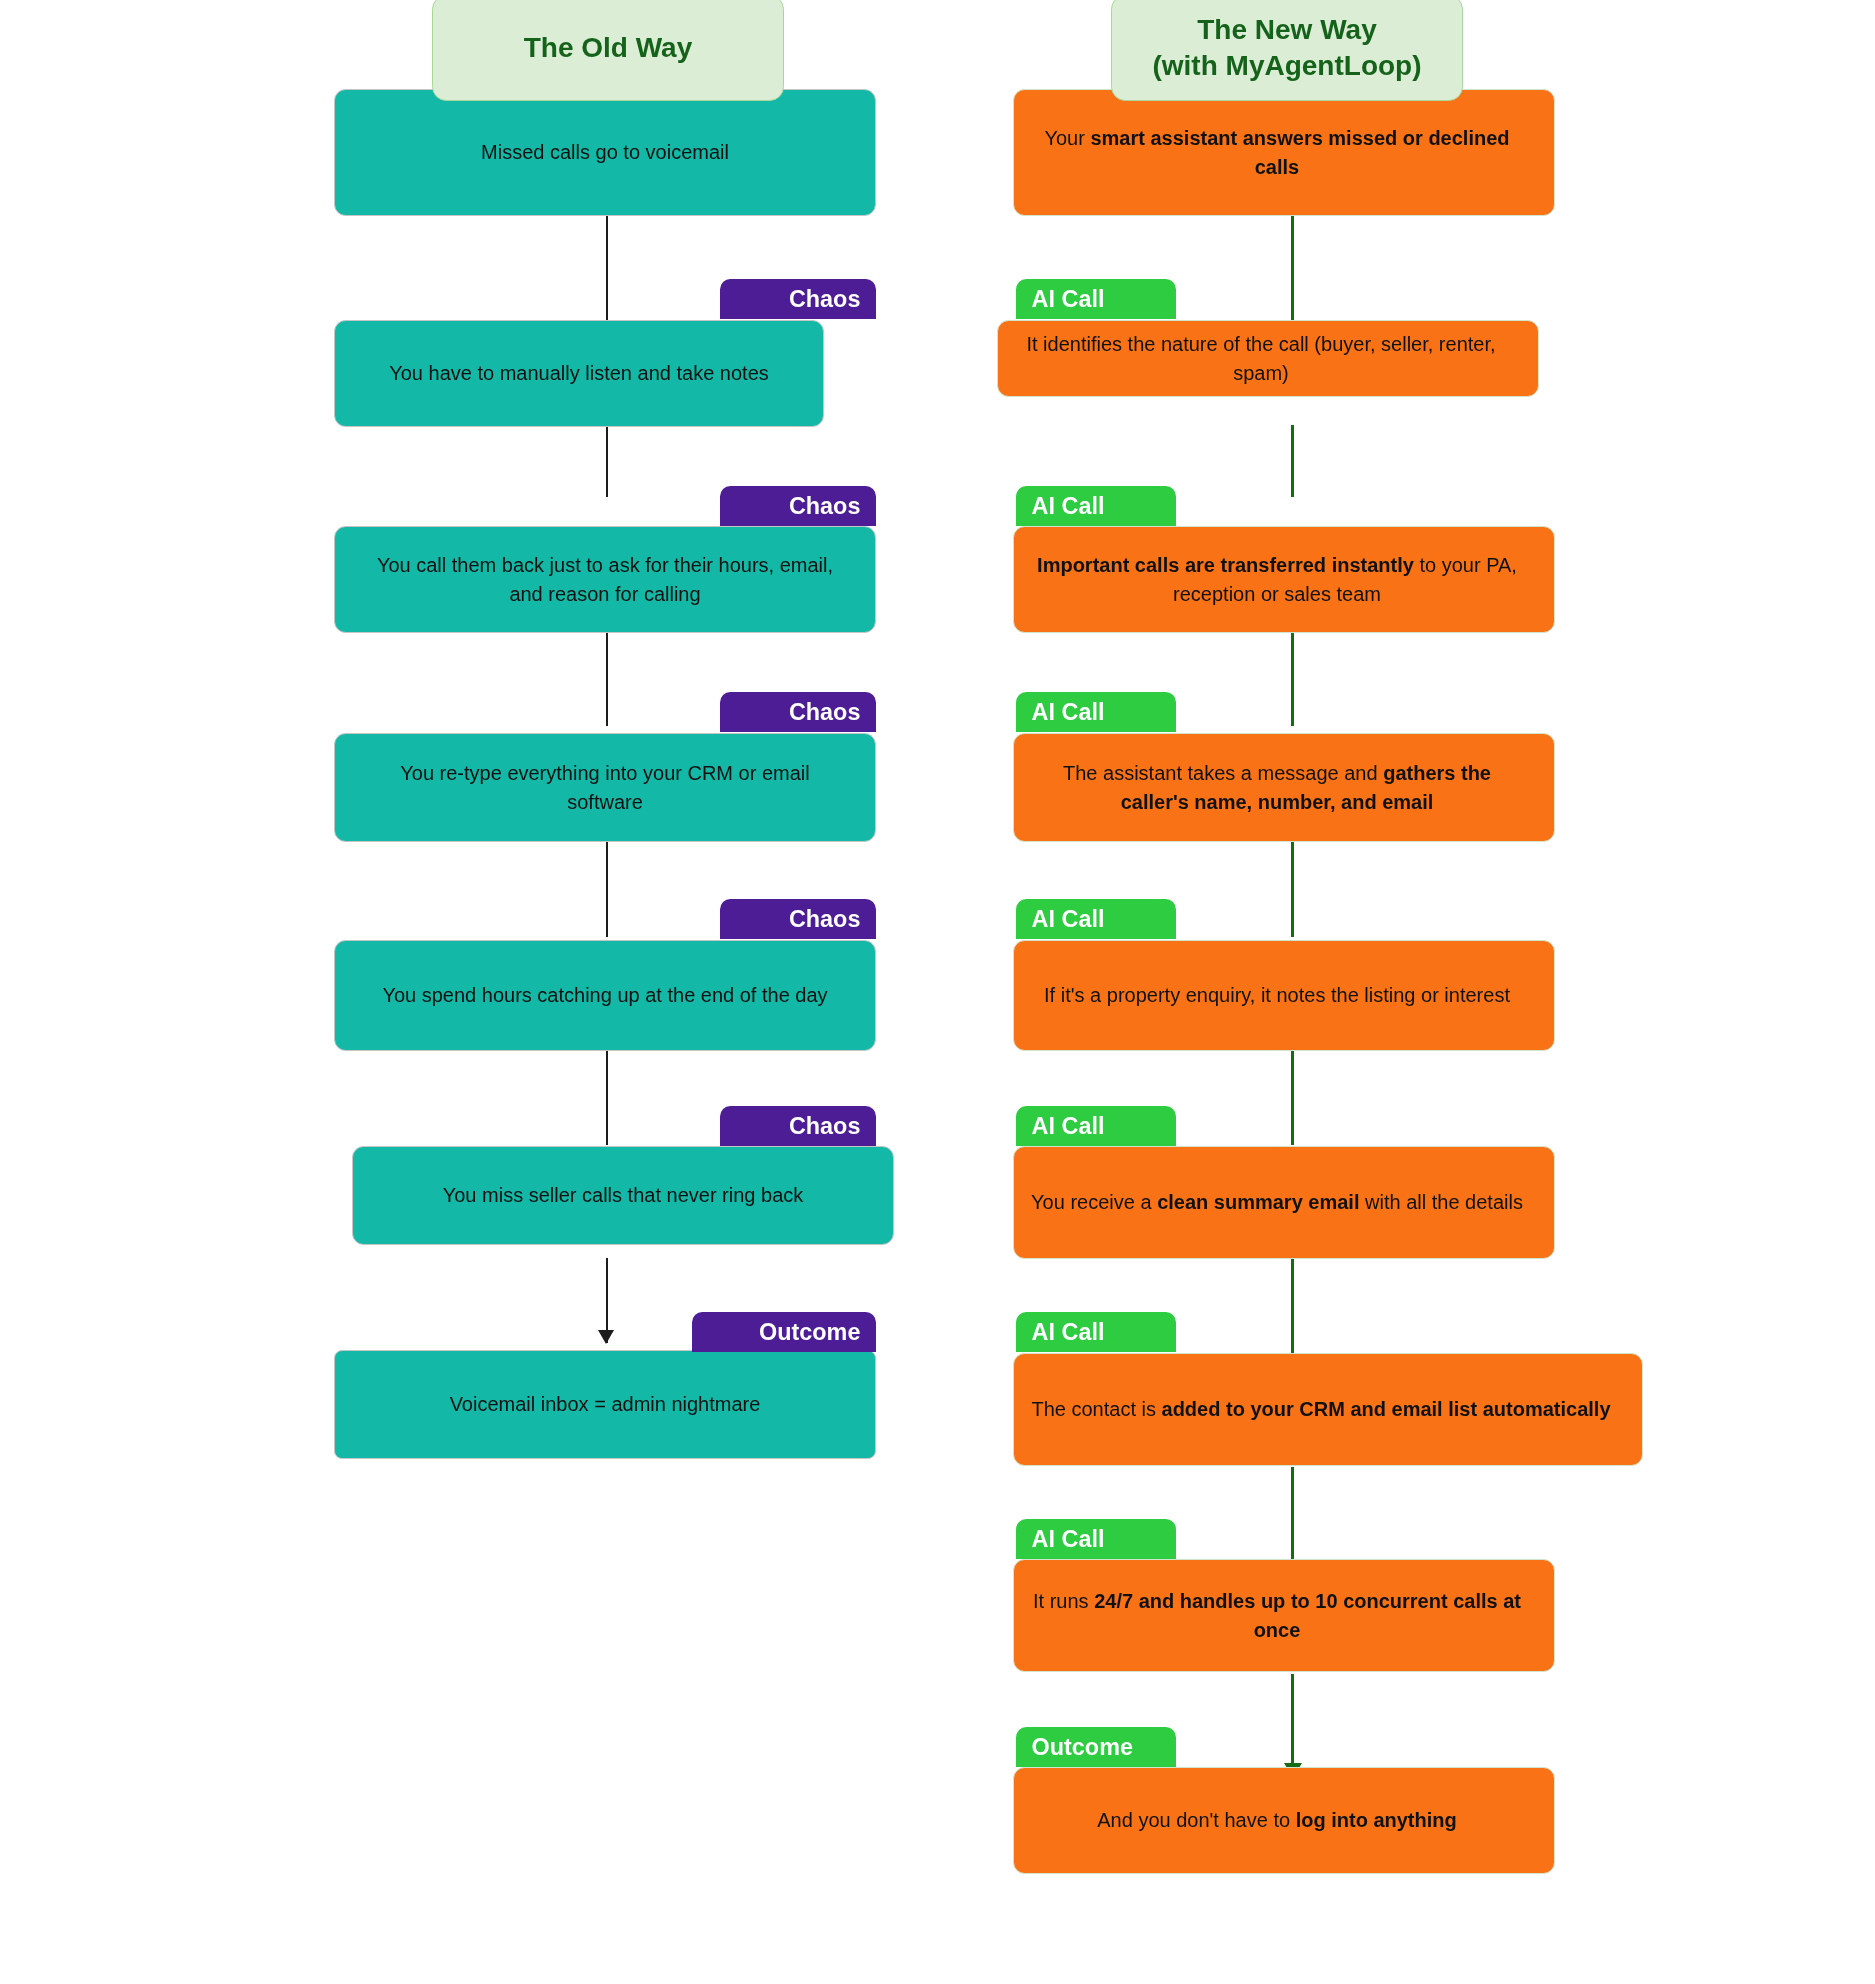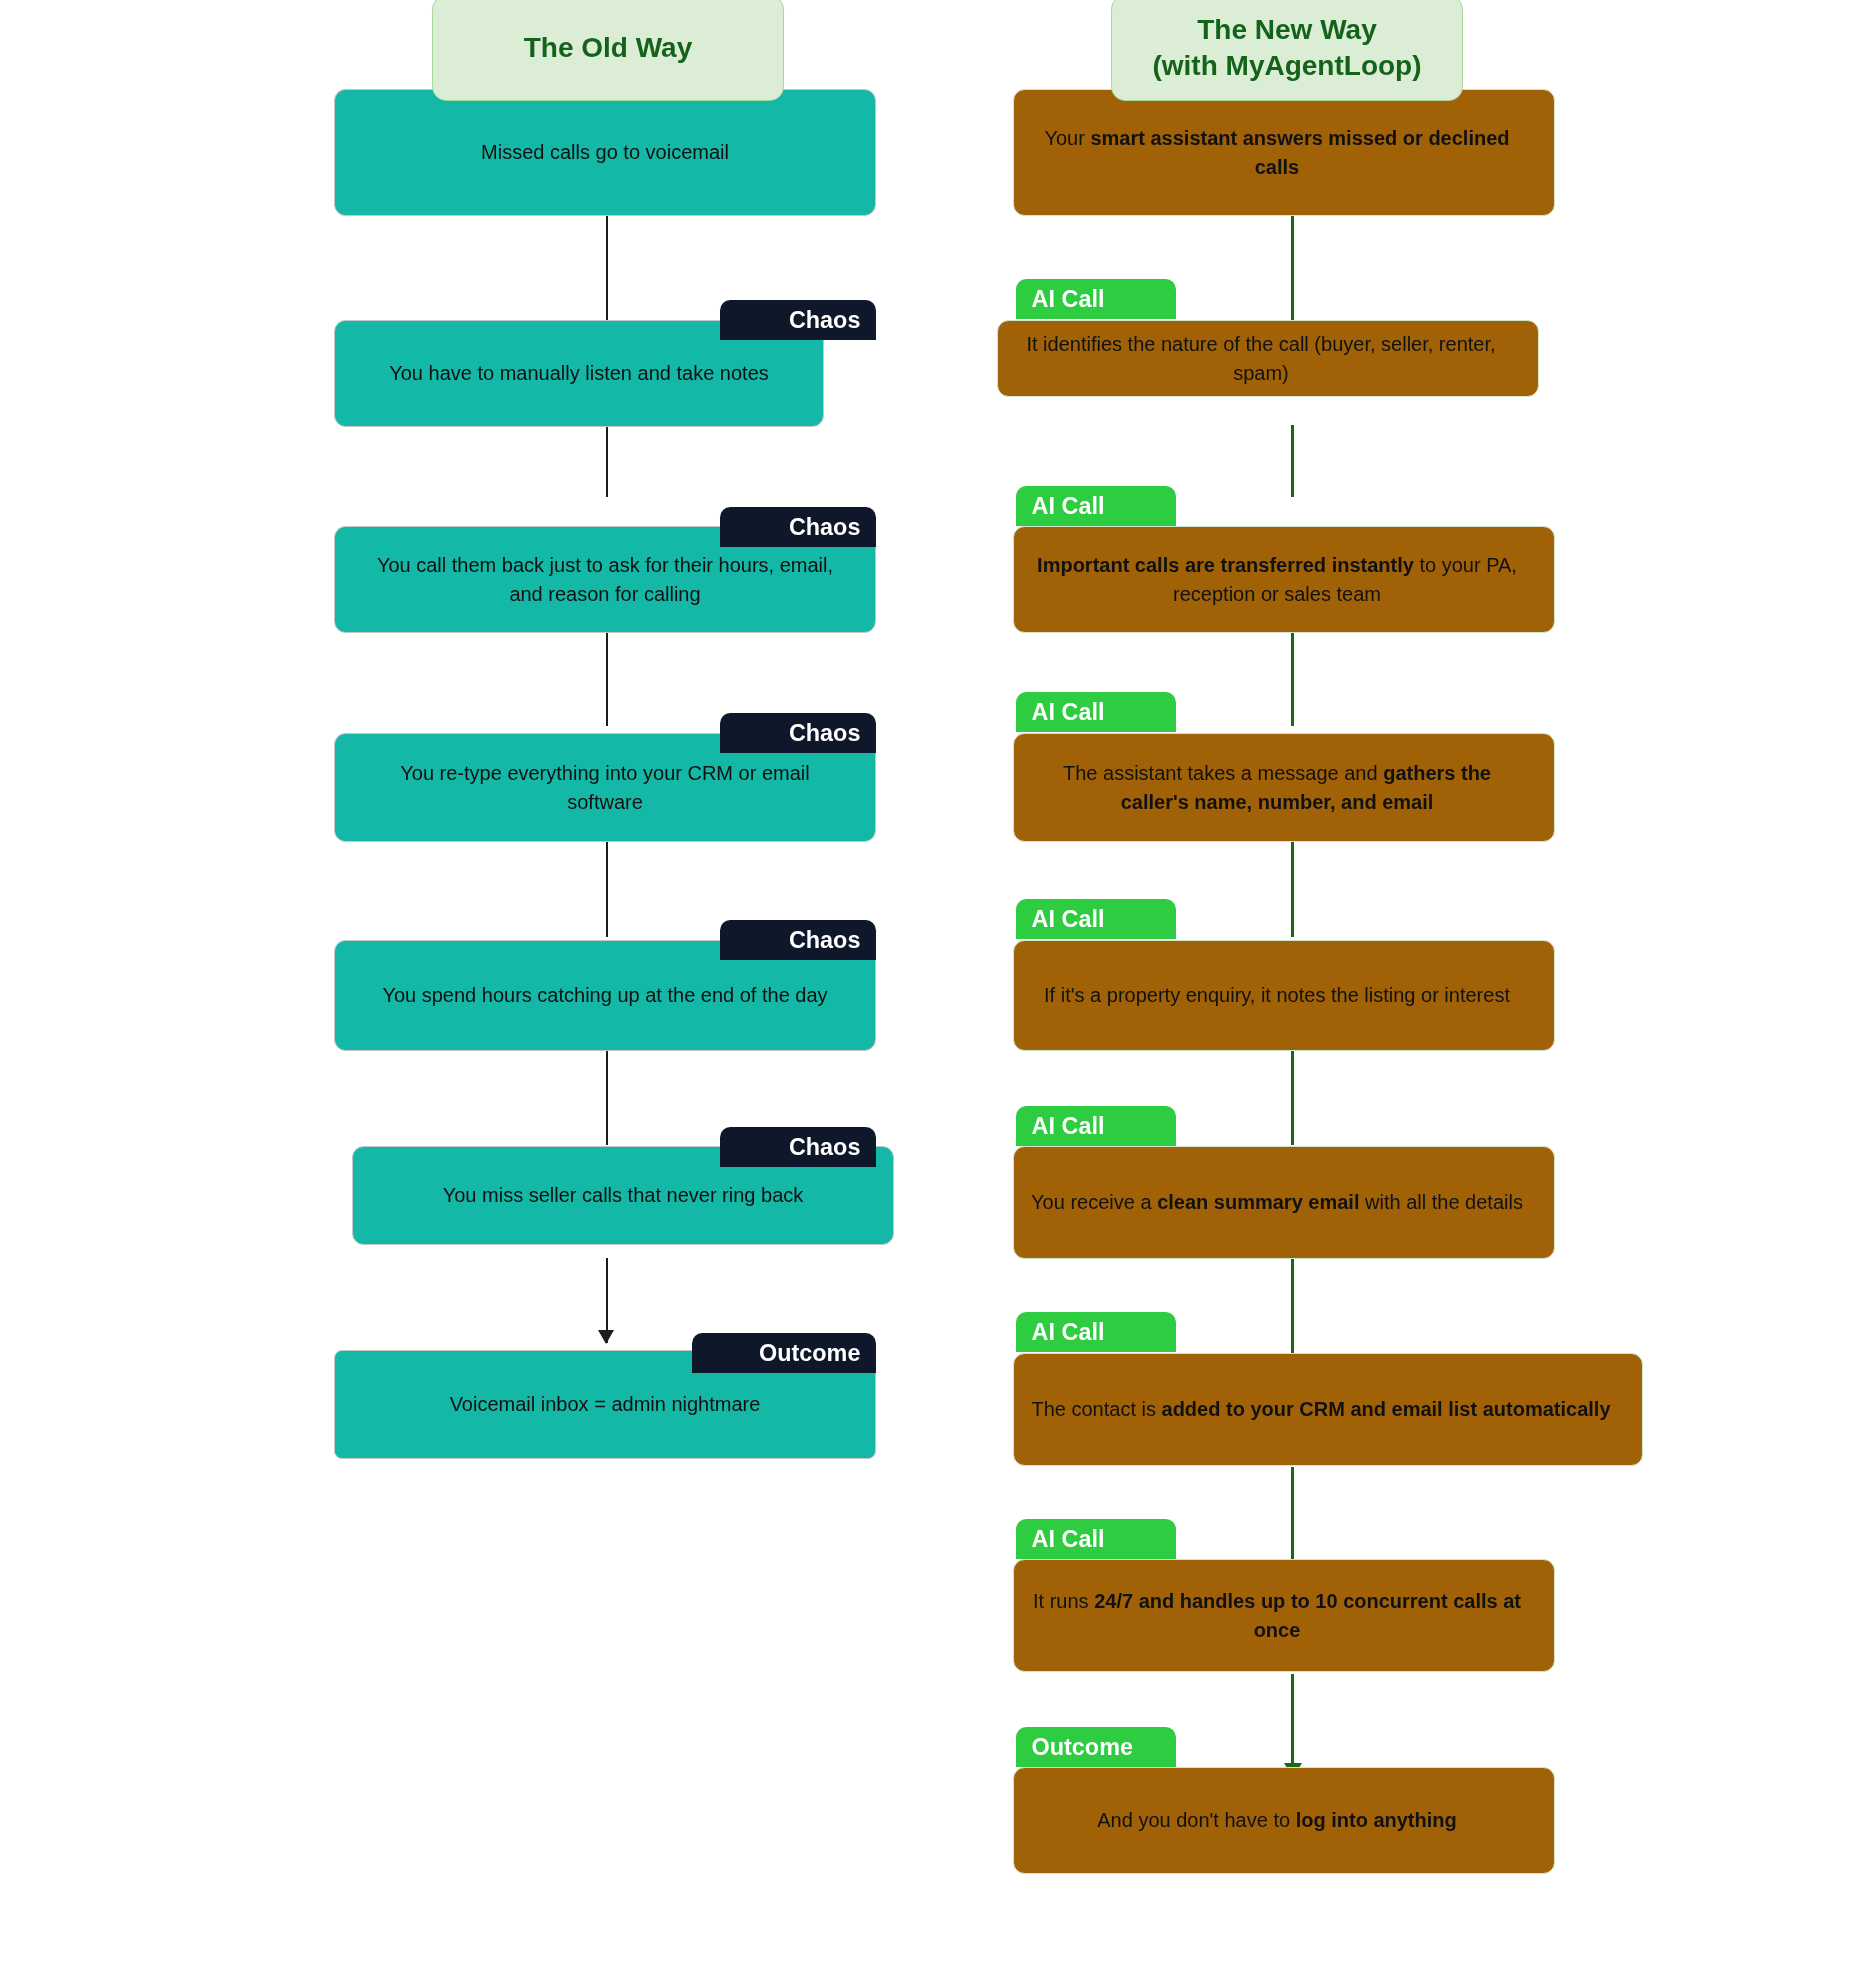--- a/index.html
+++ b/index.html
@@ -66,21 +66,21 @@
     line-height: 1.42;
     font-size: 20px;
     color: #111111;
     z-index: 3;
   }
   .node.old {
     background: #14b8a6;
     border: 1.3px solid #c6c6c6;
   }
   .node.new {
-    background: #a16207;
+    background: #f97316;
     border: 1.3px solid #cfe6cd;
     padding-left: 16px;
   }
   .node .txt { display: block; width: 100%; }
   .node b { font-weight: bold; }
 
   
   .badge {
     position: absolute;
     box-sizing: border-box;
@@ -89,23 +89,22 @@
     color: #ffffff;
     font-weight: bold;
     font-size: 23.4px;
     display: flex;
     align-items: center;
     padding: 0 15.6px;
     z-index: 6;
     white-space: nowrap;
   }
   .badge.chaos, .badge.outcome-red {
-    background: #0f172a;
+    background: #4c1d95;
     justify-content: flex-end;
-    margin-top: 21px;
   }
   .badge.aicall, .badge.outcome-green {
     background: #2ecc40;
     justify-content: flex-start;
   }
 
   
   .conn {
     position: absolute;
     width: 2px;

